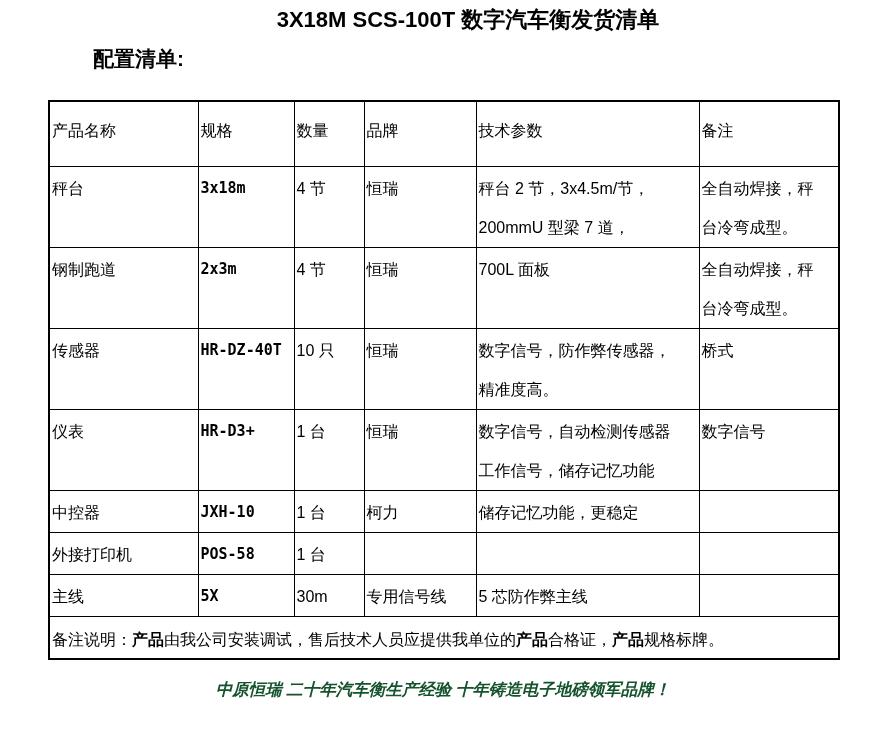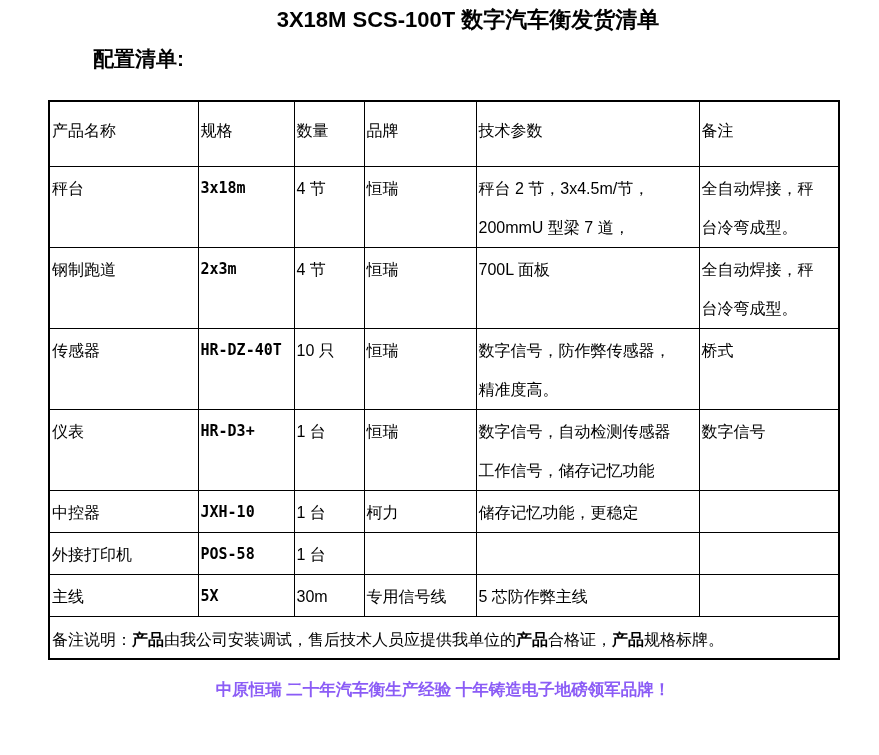--- a/index.html
+++ b/index.html
@@ -259,15 +259,15 @@
             <div class="cell-line">5 芯防作弊主线</div>
           </td>
           <td></td>
         </tr>
         <tr>
           <td colspan="6" class="note-cell"><span>备注说明：</span><span class="b">产品</span><span>由我公司安装调试，售后技术人员应提供我单位的</span><span class="b">产品</span><span>合格证，</span><span class="b">产品</span><span>规格标牌。</span></td>
         </tr>
       </tbody>
   </table>
 
-  <div class="footer" style="color: #8b5cf6;">中原恒瑞 二十年汽车衡生产经验 十年铸造电子地磅领军品牌！</div>
+  <div class="footer" style="color: #14532d; font-style: italic;">中原恒瑞 二十年汽车衡生产经验 十年铸造电子地磅领军品牌！</div>
 
 </div>
 
 </body></html>

